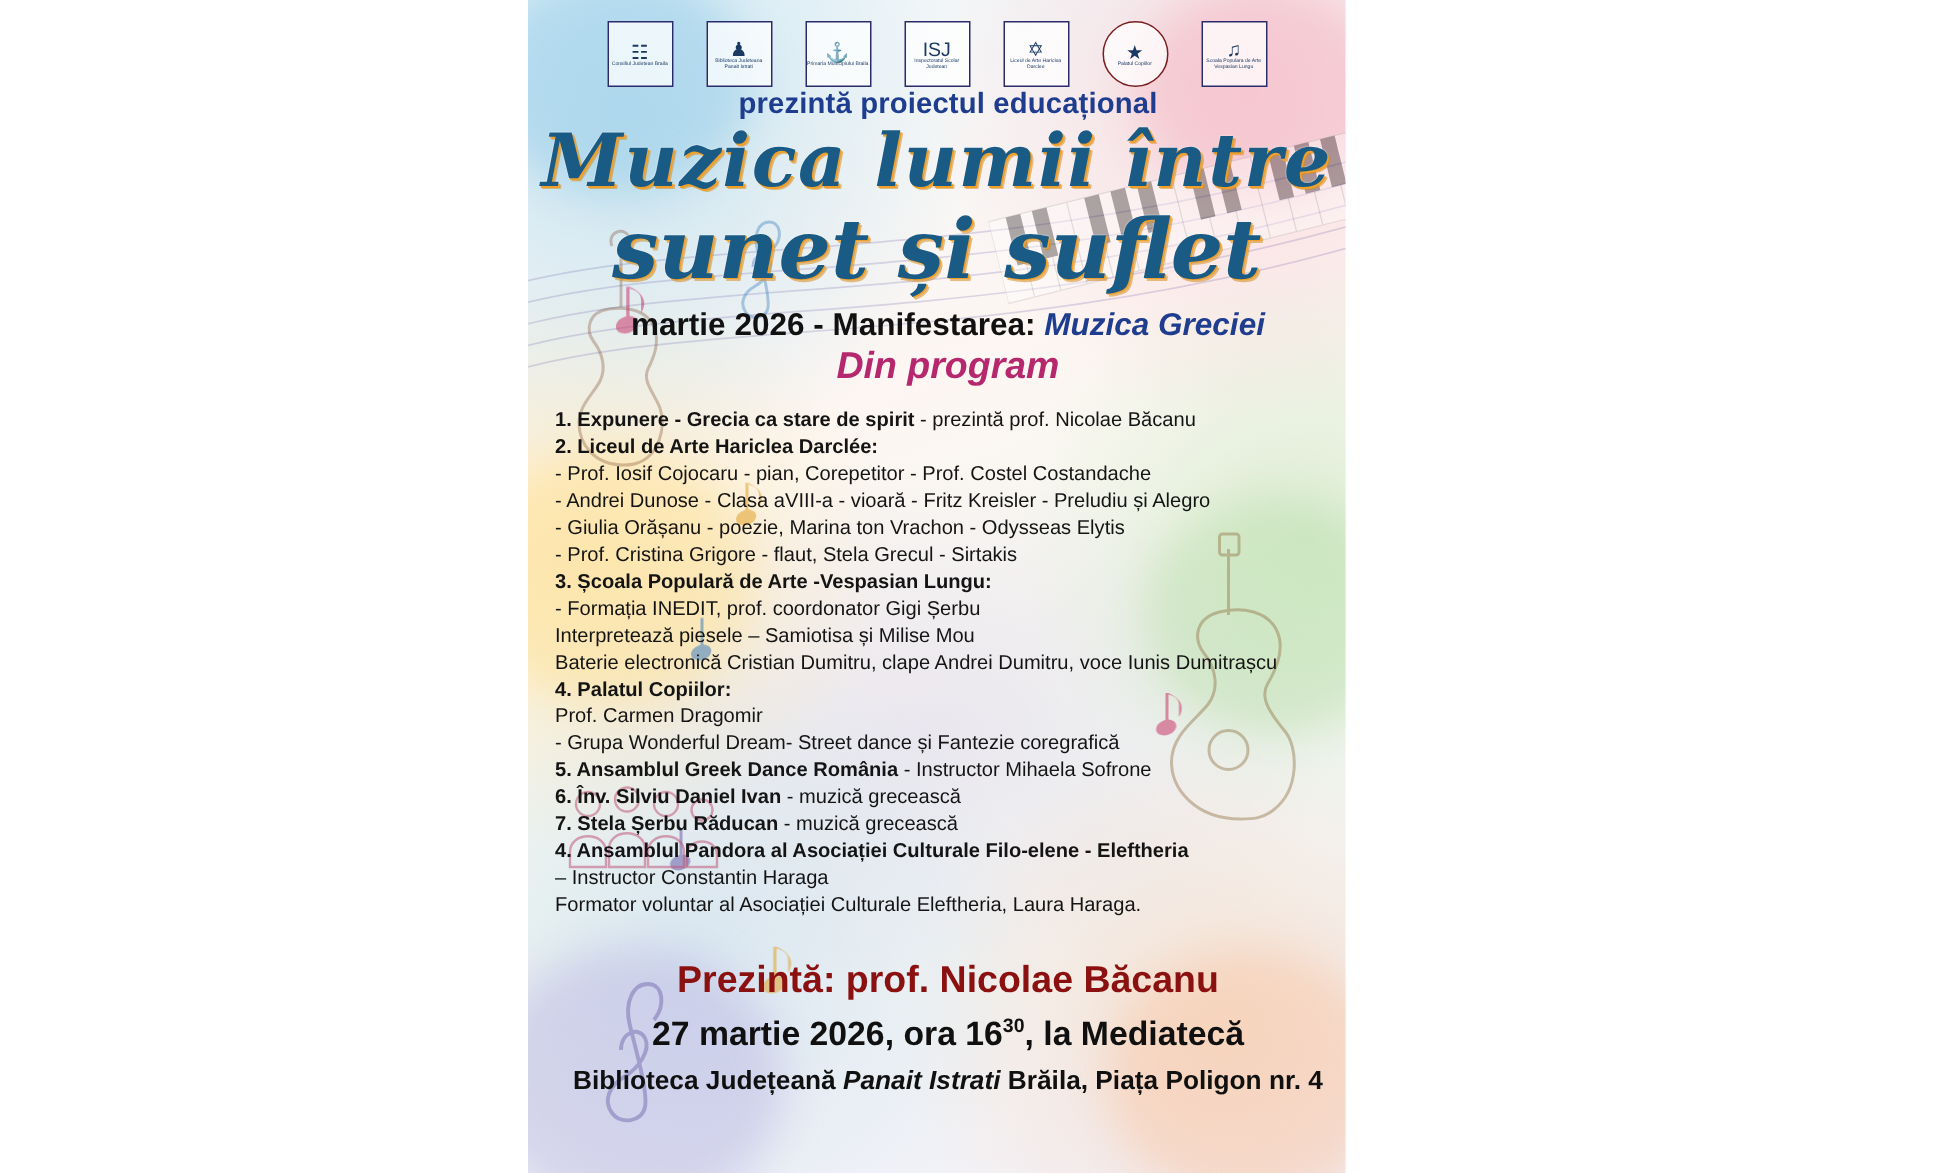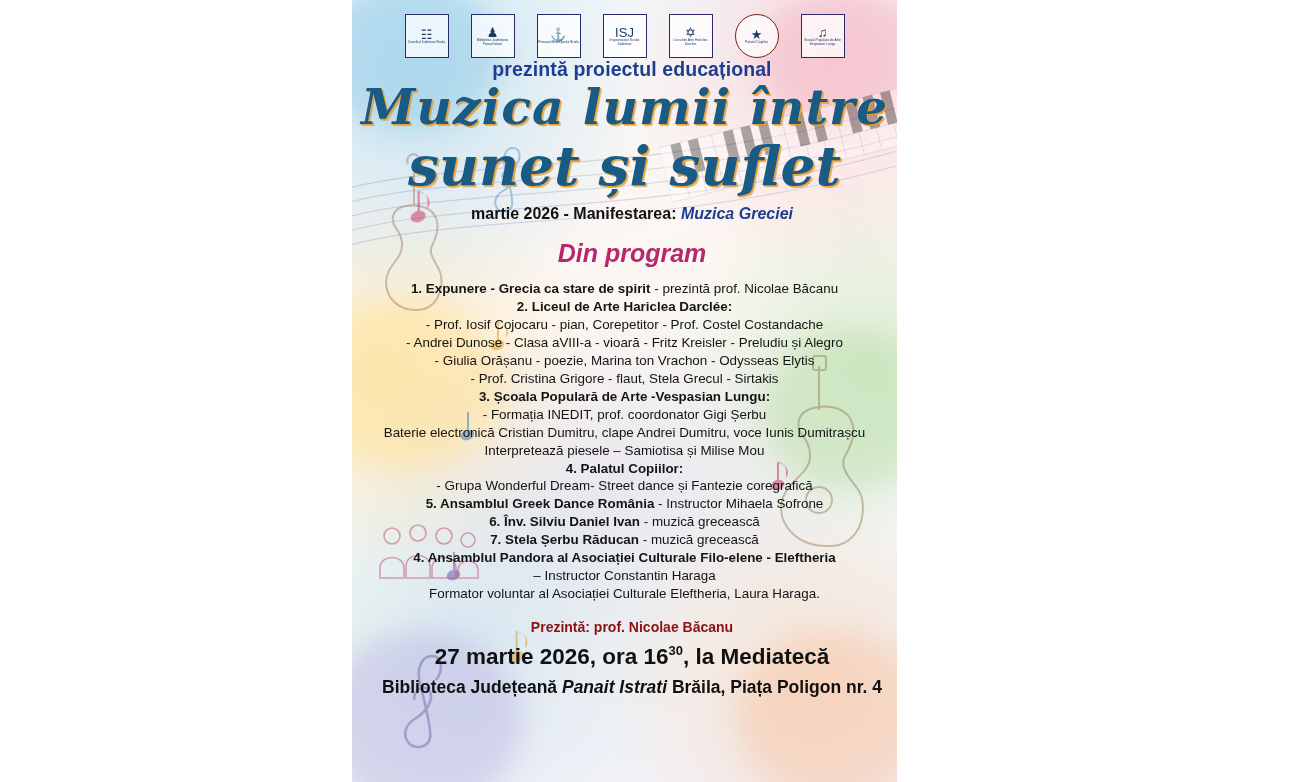--- a/index.html
+++ b/index.html
@@ -127,49 +127,49 @@
       1px 1px 0 #f0a02a,
       2px 2px 0 rgba(214,140,30,0.55),
       0 0 1px #fff;
     line-height: 1;
   }
   #title-1 { font-size: 49px; letter-spacing: 1px; }
   #title-2 { font-size: 55px; margin-top: 6px; }
 
   #manifest {
     margin-top: 12px;
-    font-size: 16px;
+    font-size: 21px;
     color: #1a1a1a;
     font-weight: bold;
   }
   #manifest .m-lead { color: #111; }
   #manifest .m-em { color: #1f3d8f; font-style: italic; }
 
   #din-program {
-    margin-top: 16px;
+    margin-top: 1px;
     font-size: 25px;
     font-weight: bold;
     font-style: italic;
     color: #b5286e;
   }
 
   #program-list {
     margin-top: 12px;
     font-size: 13.4px;
     line-height: 1.34;
     color: #141414;
-    text-align: center;
+    text-align: left;
     padding: 0 18px;
   }
   #program-list .p-line { white-space: nowrap; }
   #program-list b { font-weight: bold; }
 
   #prezinta {
-    margin-top: 16px;
-    font-size: 14px;
+    margin-top: 27px;
+    font-size: 25px;
     font-weight: bold;
     color: #8b1111;
   }
   #datetime {
     margin-top: 8px;
     font-size: 22.5px;
     font-weight: bold;
     color: #101010;
     text-align: center;
   }
@@ -357,23 +357,24 @@
 
       <div id="program-list">
         <div class="p-line"><b>1. Expunere - Grecia ca stare de spirit</b><span> - prezintă prof. Nicolae Băcanu</span></div>
         <div class="p-line"><b>2. Liceul de Arte Hariclea Darclée:</b><span></span></div>
         <div class="p-line"><b></b><span>- Prof. Iosif Cojocaru - pian, Corepetitor - Prof. Costel Costandache</span></div>
         <div class="p-line"><b></b><span>- Andrei Dunose - Clasa aVIII-a - vioară - Fritz Kreisler - Preludiu și Alegro</span></div>
         <div class="p-line"><b></b><span>- Giulia Orășanu - poezie, Marina ton Vrachon - Odysseas Elytis</span></div>
         <div class="p-line"><b></b><span>- Prof. Cristina Grigore - flaut, Stela Grecul - Sirtakis</span></div>
         <div class="p-line"><b>3. Școala Populară de Arte -Vespasian Lungu:</b><span></span></div>
         <div class="p-line"><b></b><span>- Formația INEDIT, prof. coordonator Gigi Șerbu</span></div>
+        <div class="p-line"><b></b><span>Interpretează piesele – Samiotisa și Milise Mou</span></div>
         <div class="p-line"><b></b><span>Baterie electronică Cristian Dumitru, clape Andrei Dumitru, voce Iunis Dumitrașcu</span></div>
-        <div class="p-line"><b></b><span>Interpretează piesele – Samiotisa și Milise Mou</span></div>
         <div class="p-line"><b>4. Palatul Copiilor:</b><span></span></div>
+        <div class="p-line"><b></b><span>Prof. Carmen Dragomir</span></div>
         <div class="p-line"><b></b><span>- Grupa Wonderful Dream- Street dance și Fantezie coregrafică</span></div>
         <div class="p-line"><b>5. Ansamblul Greek Dance România</b><span> - Instructor Mihaela Sofrone</span></div>
         <div class="p-line"><b>6. Înv. Silviu Daniel Ivan</b><span> - muzică grecească</span></div>
         <div class="p-line"><b>7. Stela Șerbu Răducan</b><span> - muzică grecească</span></div>
         <div class="p-line"><b>4. Ansamblul Pandora al Asociației Culturale Filo-elene - Eleftheria</b><span></span></div>
         <div class="p-line"><b></b><span>– Instructor Constantin Haraga</span></div>
         <div class="p-line"><b></b><span>Formator voluntar al Asociației Culturale Eleftheria, Laura Haraga.</span></div>
       </div>
 
       <div id="prezinta" class="line-center">Prezintă: prof. Nicolae Băcanu</div>

